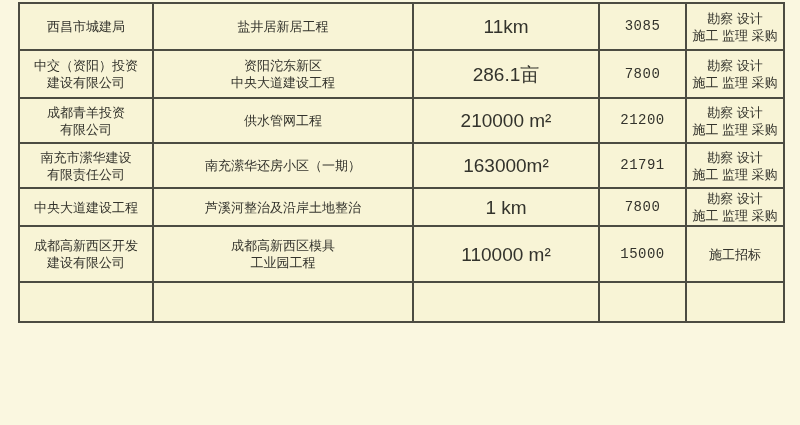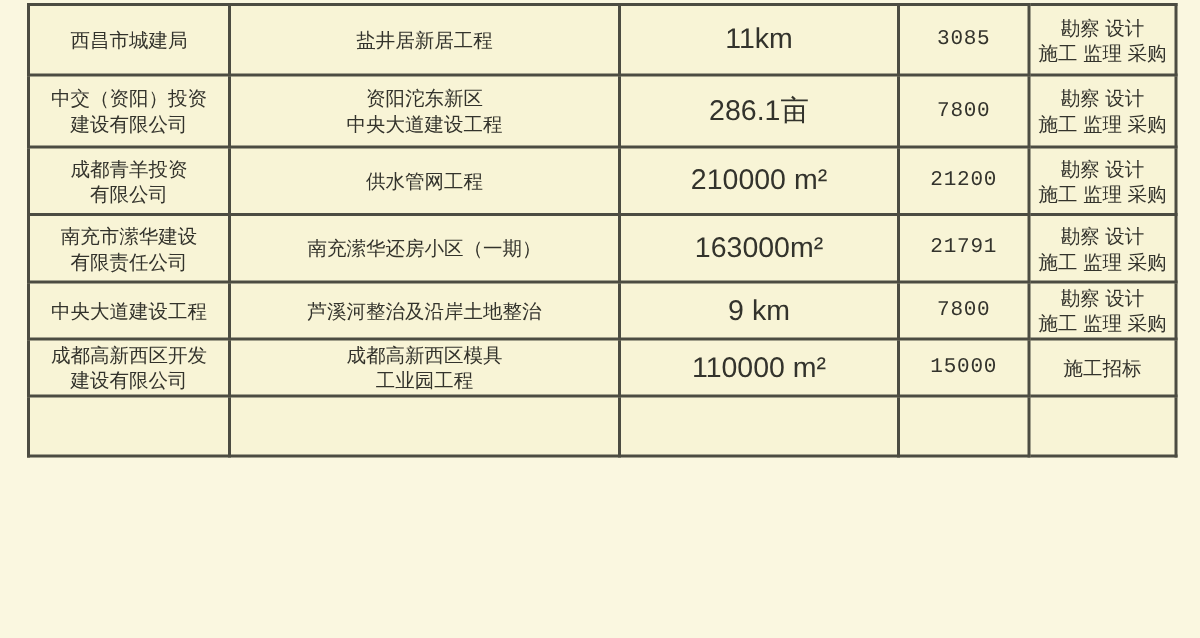--- a/index.html
+++ b/index.html
@@ -83,25 +83,25 @@
       <tr style="height: 45px;">
         <td class="c-owner"><span class="blk">南充市潆华建设<br>有限责任公司</span></td>
         <td class="c-project">南充潆华还房小区（一期）</td>
         <td class="c-scale">163000m²</td>
         <td class="c-amount">21791</td>
         <td class="c-services">勘察 设计<br>施工 监理 采购</td>
       </tr>
       <tr style="height: 38px;">
         <td class="c-owner">中央大道建设工程</td>
         <td class="c-project">芦溪河整治及沿岸土地整治</td>
-        <td class="c-scale">9 km</td>
+        <td class="c-scale">1 km</td>
         <td class="c-amount">7800</td>
         <td class="c-services">勘察 设计<br>施工 监理 采购</td>
       </tr>
-      <tr style="height: 38px;">
+      <tr style="height: 56px;">
         <td class="c-owner"><span class="blk">成都高新西区开发<br>建设有限公司</span></td>
         <td class="c-project">成都高新西区模具<br>工业园工程</td>
         <td class="c-scale">110000 m²</td>
         <td class="c-amount">15000</td>
         <td class="c-services">施工招标</td>
       </tr>
       <tr style="height: 40px;">
         <td></td>
         <td></td>
         <td></td>

